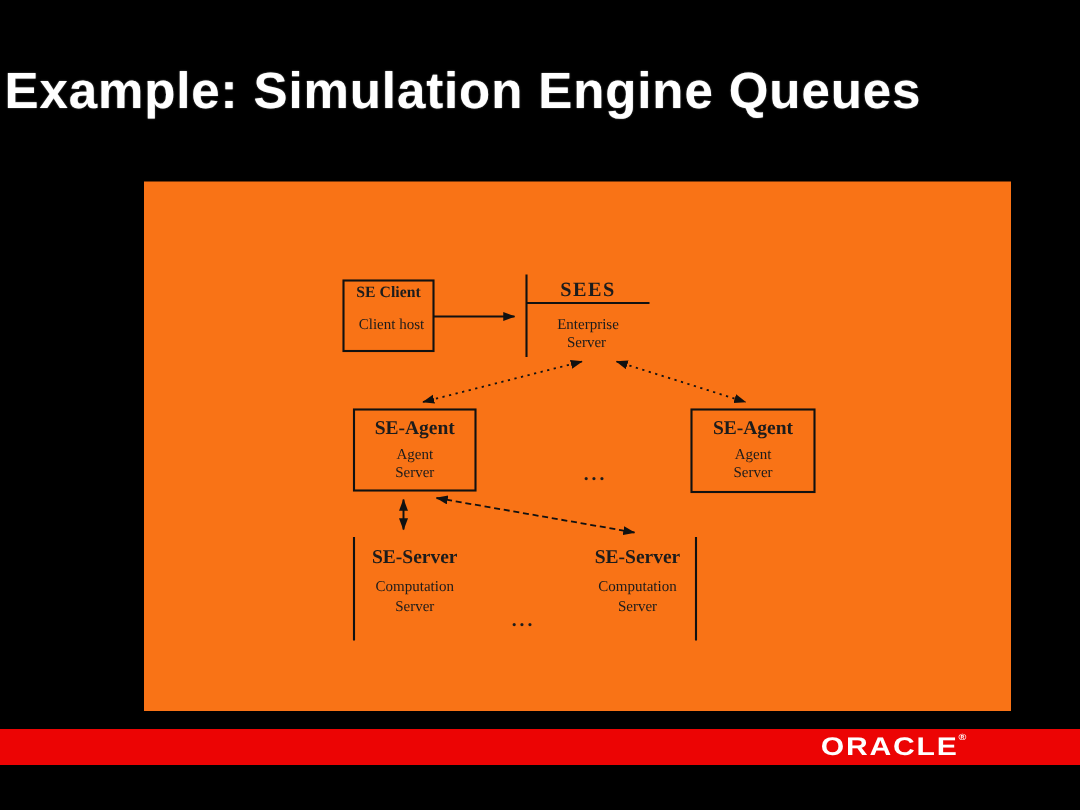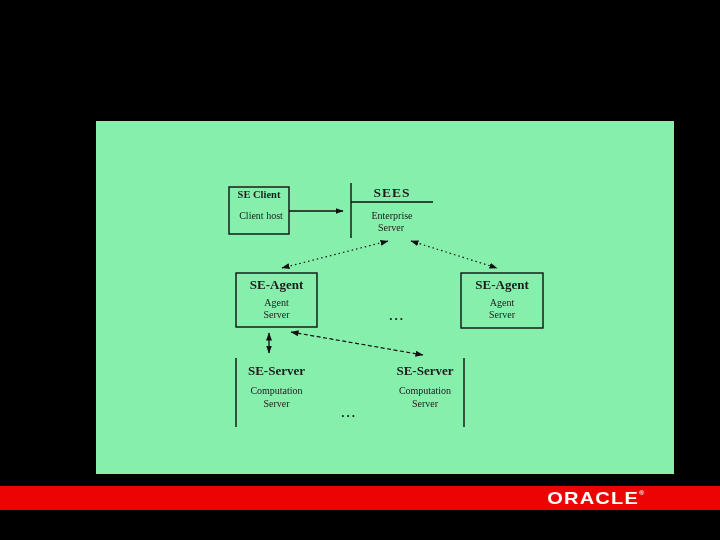--- a/index.html
+++ b/index.html
@@ -29,21 +29,21 @@
     letter-spacing: 0.6px;
     white-space: nowrap;
     text-shadow: 0 0 1px rgba(255,255,255,0.6);
   }
   .diagram-panel {
     position: absolute;
     left: 96px;
     top: 121px;
     width: 578px;
     height: 353px;
-    background: #86efac;
+    background: #f97316;
   }
   .diagram-panel svg {
     display: block;
     width: 578px;
     height: 353px;
     filter: blur(0.35px);
   }
   .diagram-panel text {
     fill: #1c1c1c;
     font-family: "Liberation Serif", "DejaVu Serif", serif;
@@ -78,20 +78,21 @@
     font-size: 6px;
     vertical-align: top;
     letter-spacing: 0;
   }
 </style>
 </head>
 <body>
 
 <div class="slide">
 
+  <h1 class="slide-title">Example: Simulation Engine Queues</h1>
 
   <div class="diagram-panel">
     <svg viewBox="0 0 578 353" xmlns="http://www.w3.org/2000/svg">
       <defs>
         <marker id="ah" markerWidth="9" markerHeight="7" refX="7.5" refY="3" orient="auto-start-reverse" markerUnits="userSpaceOnUse">
           <path d="M0,0 L8,3 L0,6 Z" fill="#111"></path>
         </marker>
       </defs>
 
       <g stroke="#111" stroke-width="1.4" fill="none">

